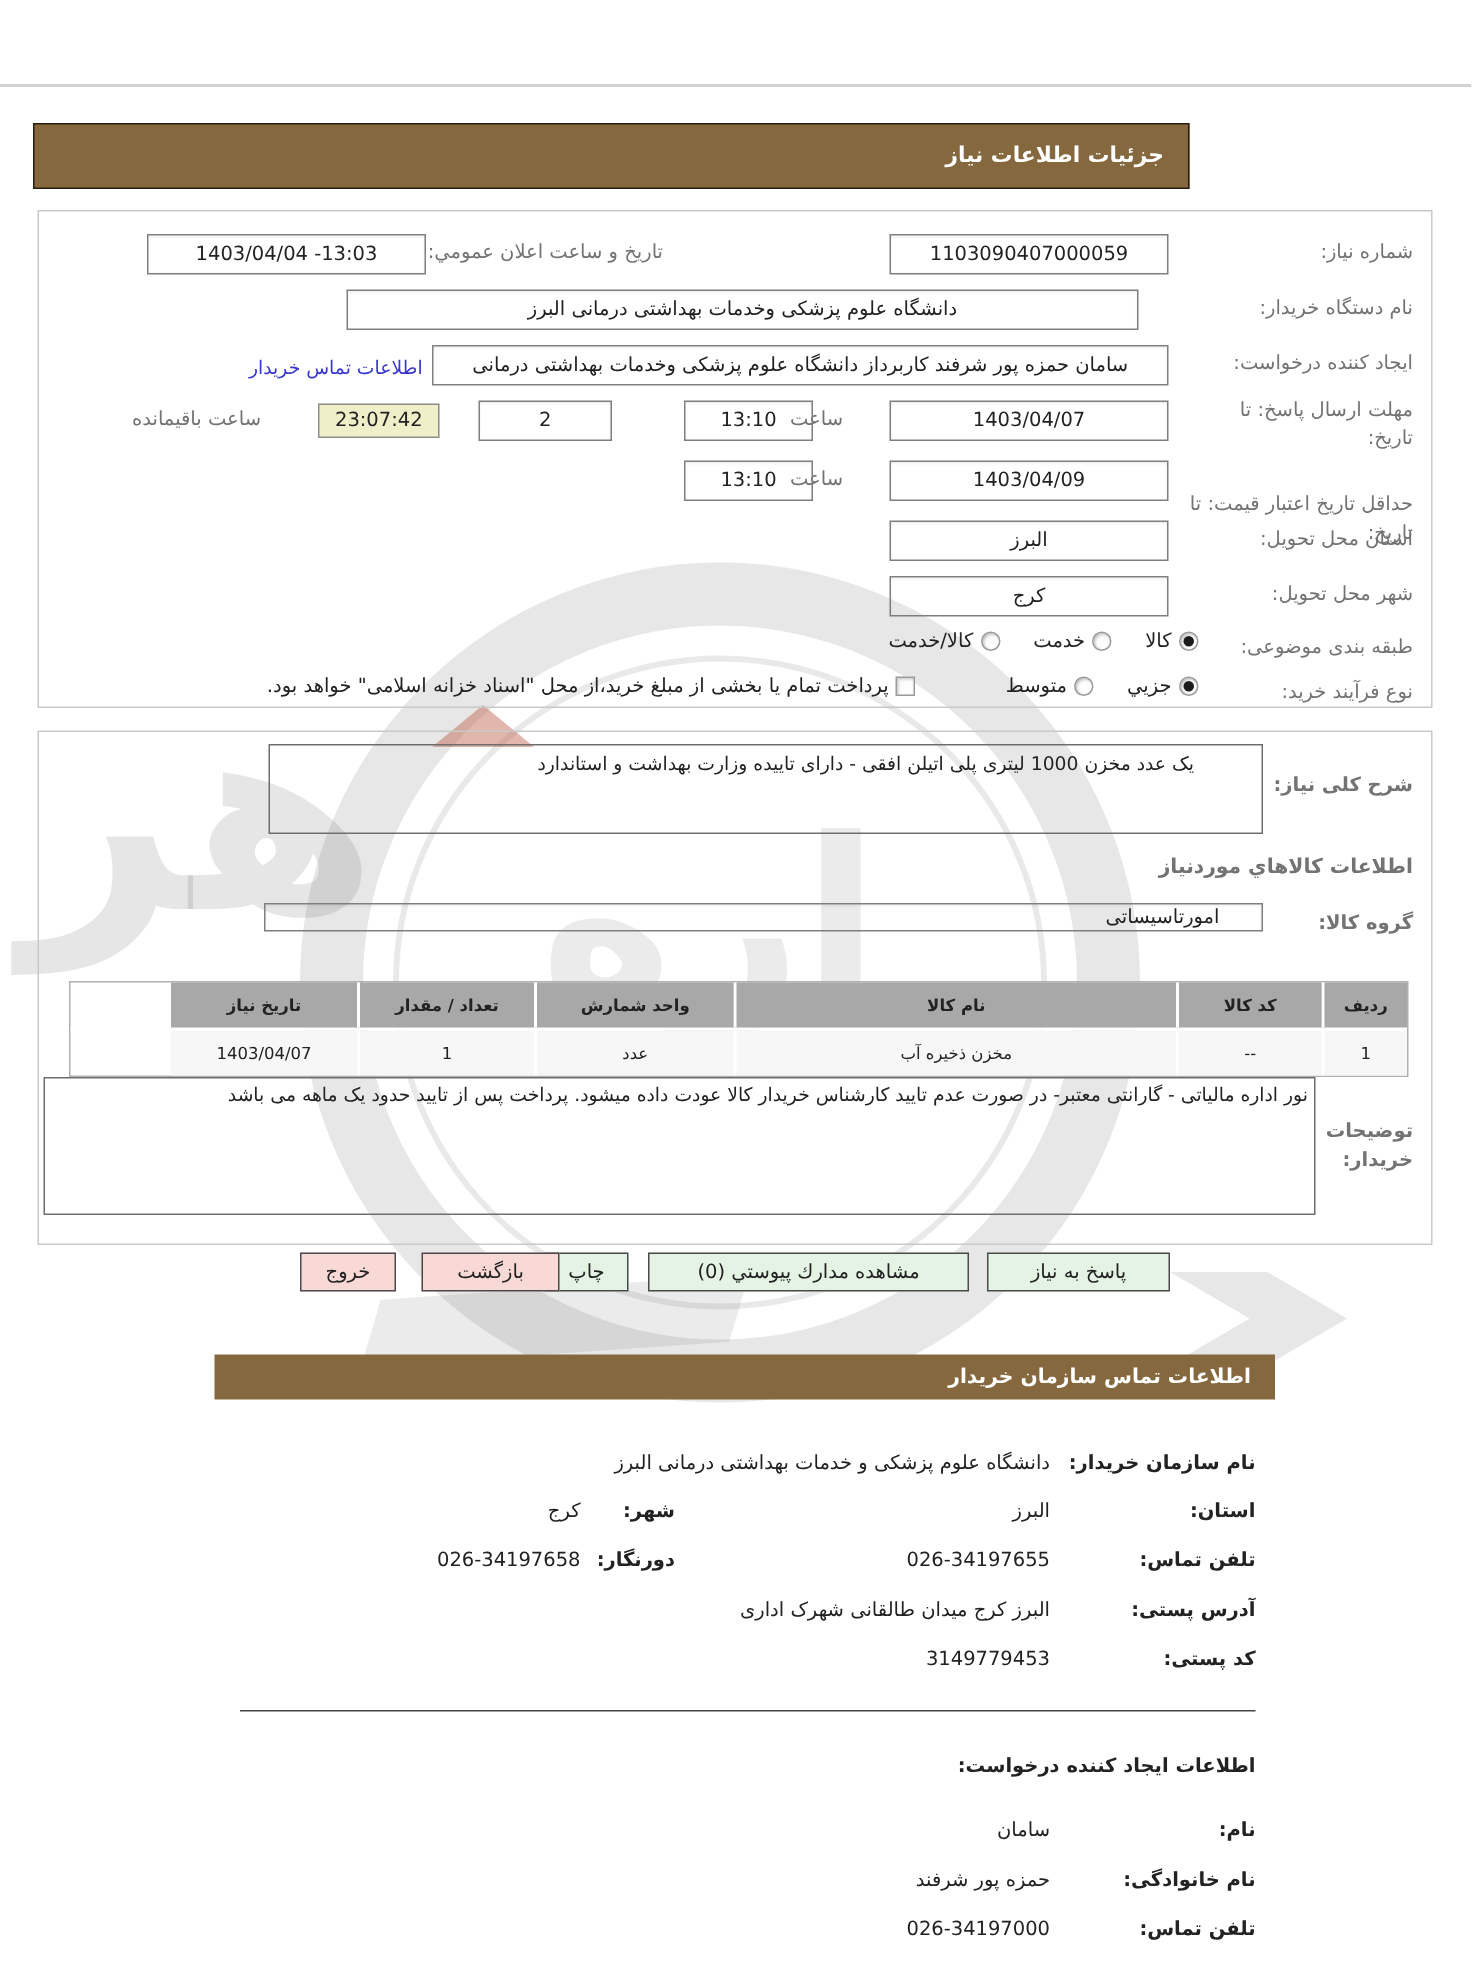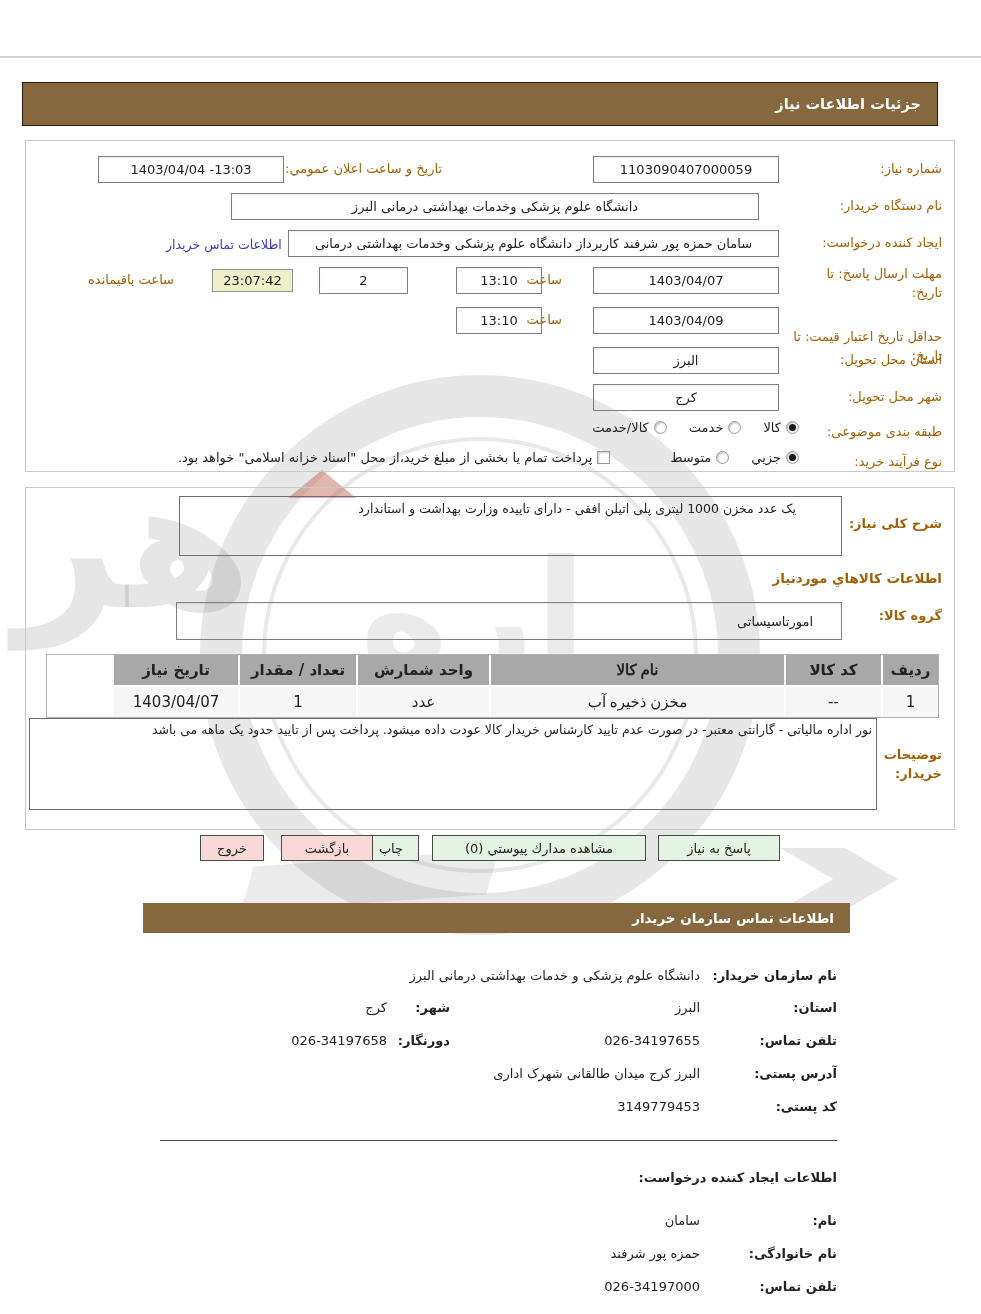--- a/index.html
+++ b/index.html
@@ -31,28 +31,28 @@
   .wm-blob2 { left:780px; top:848px; width:118px; height:62px;
               background:rgba(110,110,110,0.17);
               clip-path:polygon(0 0,55% 0,100% 50%,55% 100%,0 100%,45% 50%); }
 
   
   .topline { left:0; top:56px; width:981px; height:2px; background:#d2d2d2; }
   .bar {
     background:#86683F; color:#fff; display:flex; align-items:center;
     padding:0 16px; font-weight:bold;
   }
-  .bar1 { left:22px; top:82px; width:916px; height:44px; font-size:14.5px; border:1px solid #241d10; }
+  .bar1 { left:22px; top:82px; width:771px; height:44px; font-size:14.5px; border:1px solid #241d10; }
   .bar2 { left:143px; top:903px; width:707px; height:30px; font-size:13.5px; }
 
   .panel { background:transparent; border:1px solid #c9c9c9; }
   .panel1 { left:25px; top:140px; width:930px; height:332px; }
   .panel2 { left:25px; top:487px; width:930px; height:343px; }
 
-  .lbl { position:absolute; font-size:13px; color:#a16207; text-align:right; white-space:nowrap; }
+  .lbl { position:absolute; font-size:13px; color:#737373; text-align:right; white-space:nowrap; }
   .lbl.wrap { white-space:normal; line-height:1.45; }
   .lbl.b { font-weight:bold; }
 
   .box {
     position:absolute; background:transparent; border:1px solid #7f7f7f;
     display:flex; align-items:center; justify-content:center;
     font-size:13px; box-shadow:inset 0 1px 2px rgba(0,0,0,0.07);
   }
   .ta {
     position:absolute; background:transparent; border:1px solid #6e6e6e;
@@ -76,26 +76,26 @@
     position:absolute; background:#EFEFC9; border:1px solid #8f8f8f; z-index:2;
     display:flex; align-items:center; justify-content:center; font-size:13px; color:#222;
   }
 
   
   .tbl { position:absolute; left:20px; top:166px; width:893px; border:1px solid #b0b0b0; z-index:2; }
   .tr { display:flex; }
   .th-row .td { background:#A8A8A8; font-weight:bold; height:30px; }
   .body-row .td { background:#f7f7f7; height:30px; }
   .td {
-    display:flex; align-items:center; justify-content:center; font-size:15px;
+    display:flex; align-items:center; justify-content:center; font-size:11px;
     border-left:2px solid #fff;
   }
   .td:last-child { border-left:none; }
   .th-row { border-bottom:2px solid #fff; }
-  .c0 { width:57px; } .c1 { width:97px; } .c2 { width:295px;font-family:Liberation Serif, serif; }
+  .c0 { width:57px; } .c1 { width:97px; } .c2 { width:295px; }
   .c3 { width:133px; } .c4 { width:118px; } .c5 { width:124px; }
 
   
   .btn {
     position:absolute; top:835px; height:26px; border:1px solid #4a4a4a; z-index:2;
     display:flex; align-items:center; justify-content:center; font-size:13px; cursor:pointer;
   }
   .btn.green { background:#E4F3E3; }
   .btn.pink  { background:#F9D9D6; }
 
@@ -219,21 +219,21 @@
 <div class="abs panel panel2 z1">
 
   <div class="ta" style="left:153px; top:8px; width:663px; height:60px; padding:4px 45px 4px 8px;">
     <span>یک عدد مخزن 1000 لیتری پلی اتیلن افقی - دارای تاییده وزارت بهداشت و استاندارد</span>
   </div>
   <span class="lbl b" style="right:12px; top:28px;">شرح کلی نیاز:</span>
 
   <span class="lbl b" style="right:12px; top:82px; font-size:13.5px;">اطلاعات کالاهاي موردنیاز</span>
 
   <span class="lbl b" style="right:12px; top:120px;">گروه کالا:</span>
-  <div class="box" style="left:150px; top:114px; width:666px; height:38px; justify-content:flex-start; padding-right:28px;padding-left:40px;">
+  <div class="box" style="left:150px; top:114px; width:666px; height:19px; justify-content:flex-start; padding-right:28px;padding-left:40px;">
     <span>امورتاسیساتی</span>
   </div>
 
   <div class="tbl">
     <div class="tr th-row">
       <div class="td c0">ردیف</div>
       <div class="td c1">کد کالا</div>
       <div class="td c2">نام کالا</div>
       <div class="td c3">واحد شمارش</div>
       <div class="td c4">تعداد / مقدار</div>

